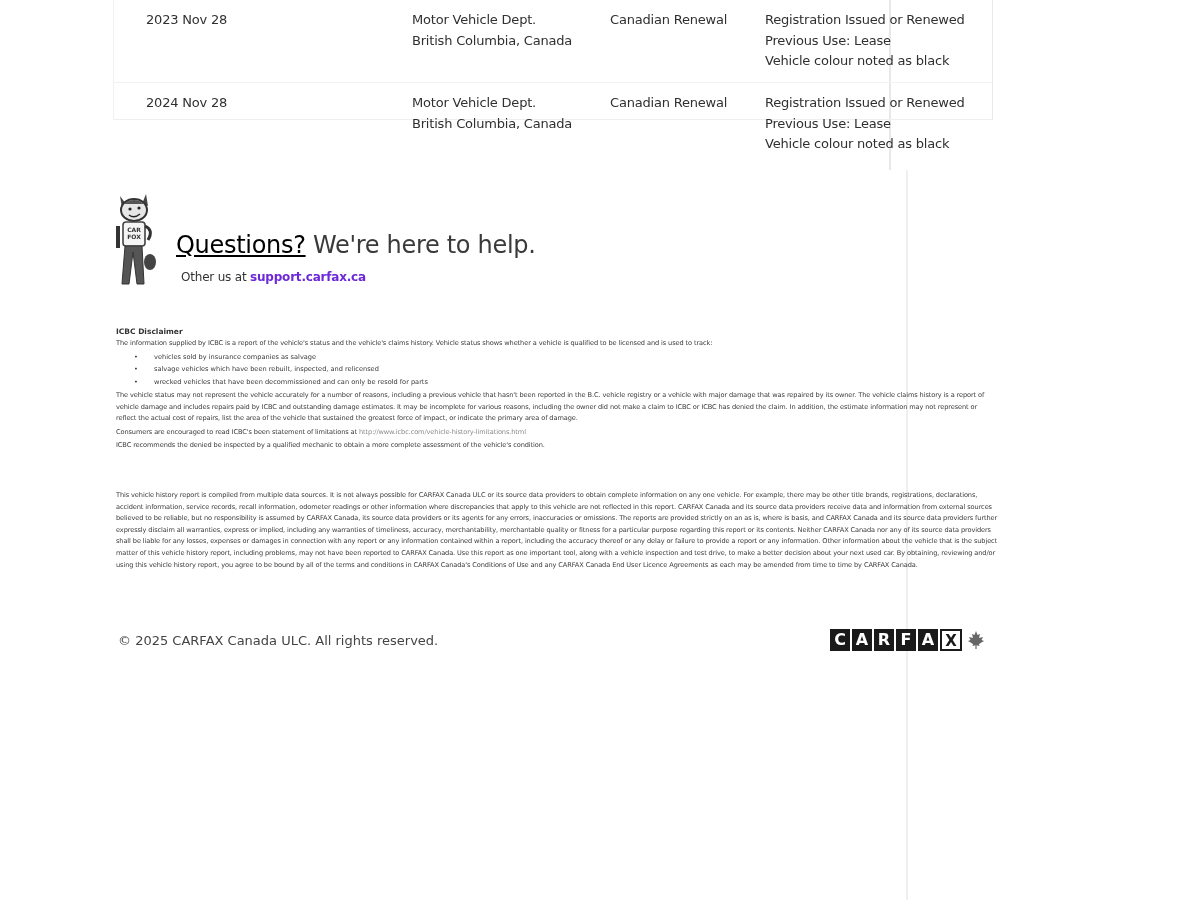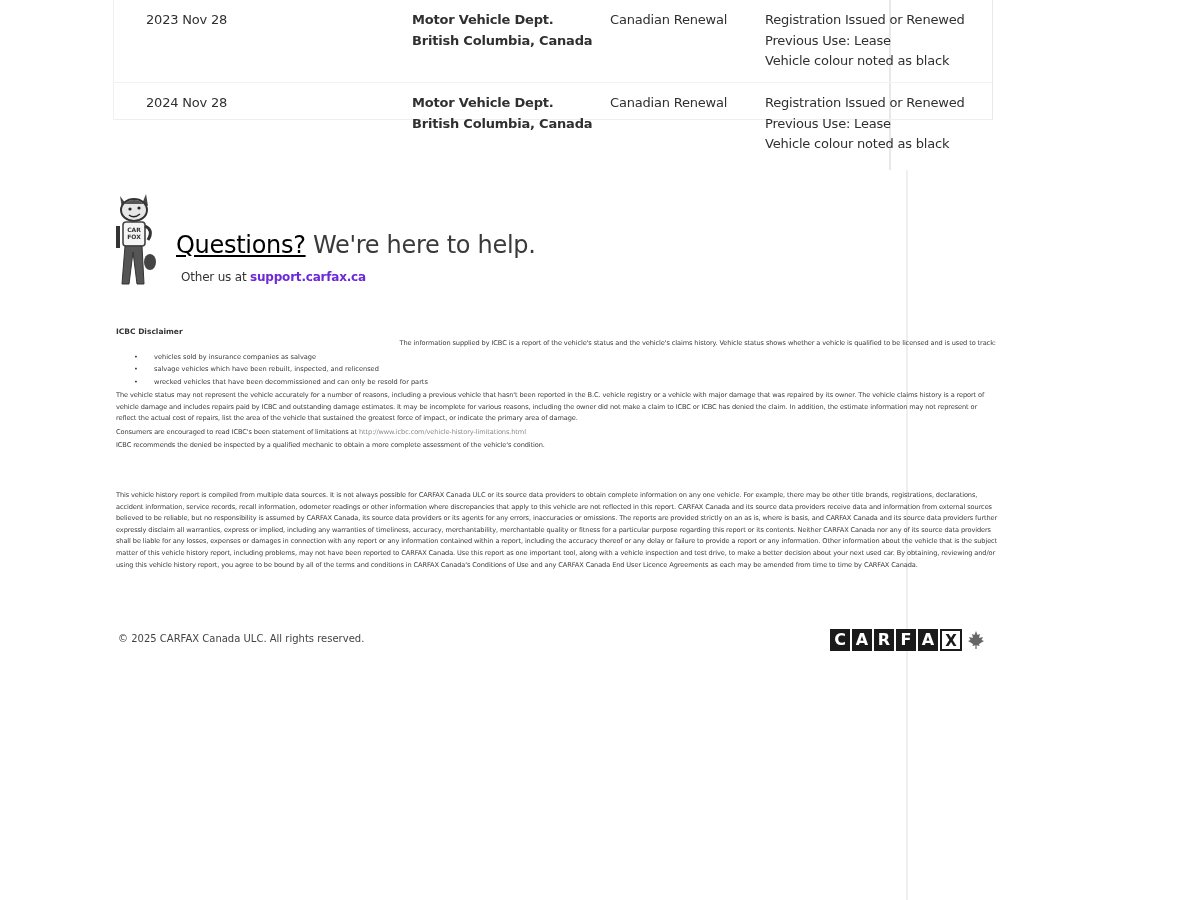--- a/index.html
+++ b/index.html
@@ -47,21 +47,21 @@
     .history-row.r1 { top: 83px; }
     .cell {
       position: absolute;
       top: 10px;
       font-size: 13px;
       line-height: 20.5px;
       color: #303030;
       letter-spacing: -0.2px;
     }
     .cell.date   { left: 32px; }
-    .cell.source { left: 298px; font-weight: bold; }
+    .cell.source { left: 298px; }
     .cell.event  { left: 496px; }
     .cell.details{ left: 651px; }
     .cell div { white-space: nowrap; }
 
     
     .mascot {
       position: absolute;
       left: 112px;
       top: 190px;
       width: 46px;
@@ -102,21 +102,21 @@
     .tiny p { margin: 0; }
     .icbc-title {
       position: absolute;
       left: 116px;
       top: 327px;
       font-size: 7.5px;
       font-weight: bold;
       color: #333;
       filter: blur(0.4px);
     }
-    .icbc-intro { top: 338px; text-align: right; }
+    .icbc-intro { top: 338px; }
     .icbc-list {
       position: absolute;
       left: 134px;
       top: 351px;
       margin: 0;
       padding: 0;
       list-style: none;
       font-size: 6.6px;
       line-height: 12.3px;
       color: #3a3a3a;
@@ -133,21 +133,21 @@
     .icbc-consumers { top: 427px; }
     .icbc-consumers .faint { color: #8a8a8a; }
     .icbc-recommend { top: 440px; }
     .carfax-disclaimer { top: 490px; width: 882px; }
     .carfax-disclaimer .faint { color: #8a8a8a; }
 
     .copyright {
       position: absolute;
       left: 118px;
       top: 633px;
-      font-size: 10px;
+      font-size: 13px;
       color: #444;
       filter: blur(0.4px);
       white-space: nowrap;
     }
 
     
     .logo {
       position: absolute;
       left: 830px;
       top: 628px;

